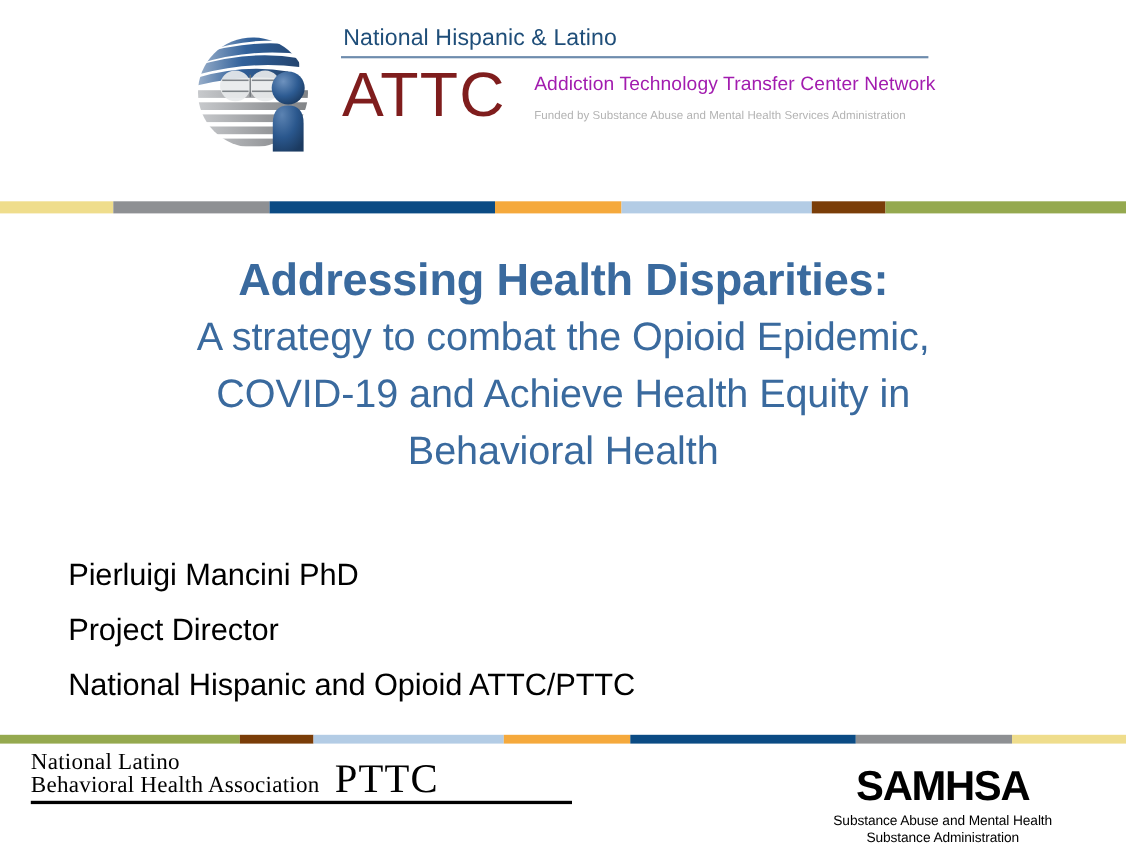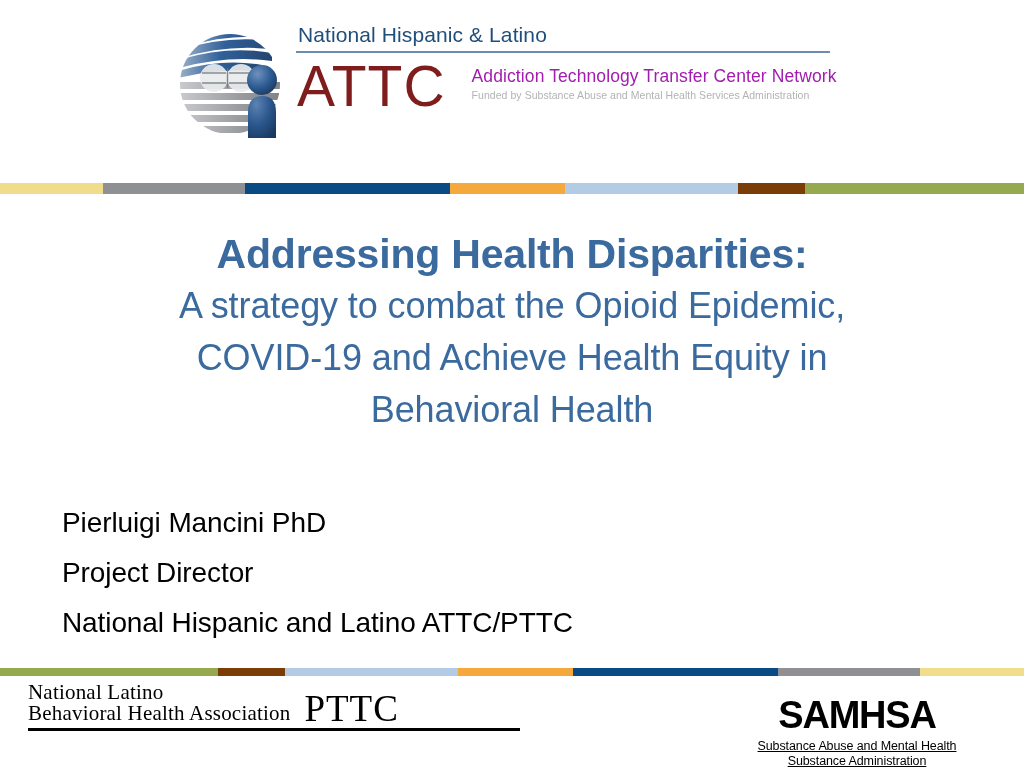--- a/index.html
+++ b/index.html
@@ -28,21 +28,21 @@
   #logo-mark {
     position: absolute;
     left: 0px;
     top: 4px;
     width: 108px;
     height: 112px;
   }
 
   #logo-wordmark {
     position: absolute;
-    left: 118px;
+    left: 132px;
     top: 0px;
     width: 540px;
     height: 118px;
   }
 
   #nhl-line {
     font-size: 21px;
     color: #1F4E79;
     letter-spacing: 0.1px;
     line-height: 26px;
@@ -85,21 +85,21 @@
     white-space: nowrap;
     letter-spacing: 0.1px;
   }
 
   #attc-tag2 {
     font-size: 10.5px;
     color: #B3B3B3;
     line-height: 14px;
     white-space: nowrap;
     letter-spacing: 0.05px;
-    margin-top: 1px;
+    margin-top: 11px;
   }
 
   
   .color-bar {
     position: absolute;
     left: 0;
     width: 1024px;
     display: flex;
   }
   #top-color-bar { top: 183px; height: 11px; }
@@ -192,21 +192,21 @@
     line-height: 42px;
     font-weight: bold;
     letter-spacing: -1.2px;
   }
   .samhsa-sub-line {
     font-size: 12.5px;
     line-height: 15px;
     letter-spacing: -0.1px;
     white-space: nowrap;
   }
-  #samhsa-sub { margin-top: 3px; text-decoration: underline; }
+  #samhsa-sub { margin-top: 3px; }
 </style>
 </head>
 <body>
 
 <div id="header-logo">
 
   <div id="logo-mark">
     <svg viewBox="0 0 108 112" width="108" height="112" aria-hidden="true">
       <defs>
         <clipPath id="sphereClip">
@@ -295,21 +295,21 @@
 <div id="title-block">
   <div id="title-main">Addressing Health Disparities:</div>
   <div class="title-sub">A strategy to combat the Opioid Epidemic,</div>
   <div class="title-sub">COVID-19 and Achieve Health Equity in</div>
   <div class="title-sub">Behavioral Health</div>
 </div>
 
 <div id="presenter-block">
   <div class="presenter-line">Pierluigi Mancini PhD</div>
   <div class="presenter-line">Project Director</div>
-  <div class="presenter-line">National Hispanic and Latino ATTC/PTTC</div>
+  <div class="presenter-line">National Hispanic and Opioid ATTC/PTTC</div>
 </div>
 
 <div id="bottom-color-bar" class="color-bar">
     <div class="bar-seg" style="width: 218px; background: rgb(149, 169, 79);"></div>
     <div class="bar-seg" style="width: 67px; background: rgb(122, 61, 8);"></div>
     <div class="bar-seg" style="width: 173px; background: rgb(179, 204, 229);"></div>
     <div class="bar-seg" style="width: 115px; background: rgb(245, 169, 60);"></div>
     <div class="bar-seg" style="width: 205px; background: rgb(11, 75, 132);"></div>
     <div class="bar-seg" style="width: 142px; background: rgb(142, 144, 147);"></div>
     <div class="bar-seg" style="width: 104px; background: rgb(239, 221, 140);"></div>

